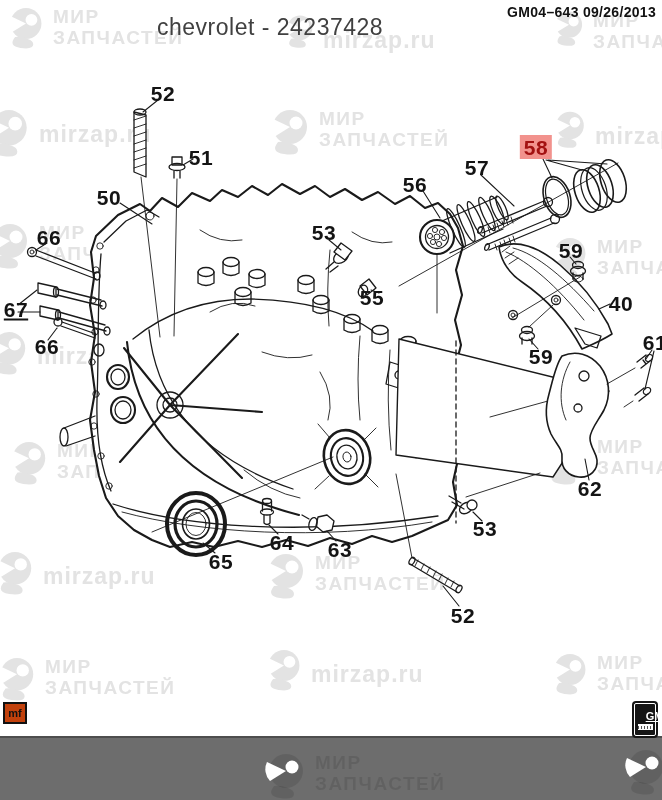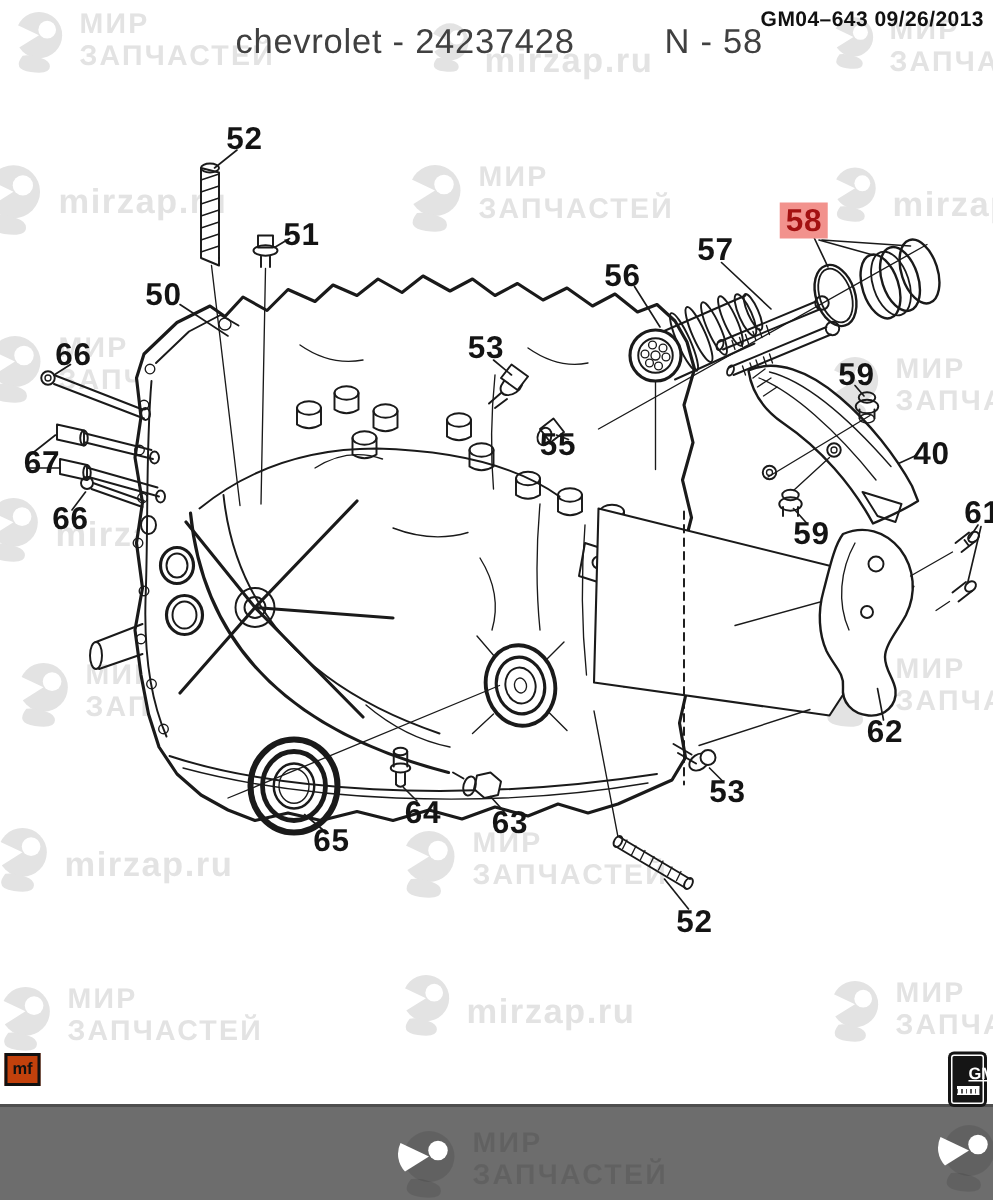--- a/index.html
+++ b/index.html
@@ -482,21 +482,21 @@
       <path d="M459,606 L443,586"></path>
       <path d="M482,521 L473,512"></path>
     </g>
   </svg>
 
   <div id="callout-layer">
       <div class="callout" style="left: 163px; top: 93px;">52</div>
       <div class="callout" style="left: 201px; top: 157px;">51</div>
       <div class="callout" style="left: 109px; top: 197px;">50</div>
       <div class="callout" style="left: 49px; top: 237px;">66</div>
-      <div class="callout" style="left: 28px; top: 309px;">67</div>
+      <div class="callout" style="left: 16px; top: 309px; text-decoration: underline;">67</div>
       <div class="callout" style="left: 47px; top: 346px;">66</div>
       <div class="callout" style="left: 324px; top: 232px;">53</div>
       <div class="callout" style="left: 415px; top: 184px;">56</div>
       <div class="callout" style="left: 477px; top: 167px;">57</div>
       <div class="callout hl" style="left: 536px; top: 147px;">58</div>
       <div class="callout" style="left: 571px; top: 250px;">59</div>
       <div class="callout" style="left: 372px; top: 297px;">55</div>
       <div class="callout" style="left: 621px; top: 303px;">40</div>
       <div class="callout" style="left: 541px; top: 356px;">59</div>
       <div class="callout" style="left: 655px; top: 342px;">61</div>
@@ -513,21 +513,20 @@
   <div id="mf-badge">mf</div>
 
   <div id="gm-badge">
     <div class="inner-border"></div>
     <div class="gm-text">GM</div>
     <div class="gm-strip"></div>
   </div>
 
   <div id="footer-bar"></div>
   <div id="footer-left" class="footer-text">chevrolet - 24237428</div>
-  <div id="footer-right" class="footer-text">N - 58</div>
 
   <div id="wm-top">
       <div class="wm wm-dark" style="left: 264px; top: 752px;">
         <svg viewBox="0 0 44 48" style="width:44px;height:48px">
           <use href="#wmlogo"></use>
         </svg>
         <div class="wm-brand">
           <div>МИР</div>
           <div>ЗАПЧАСТЕЙ</div>
         </div>

